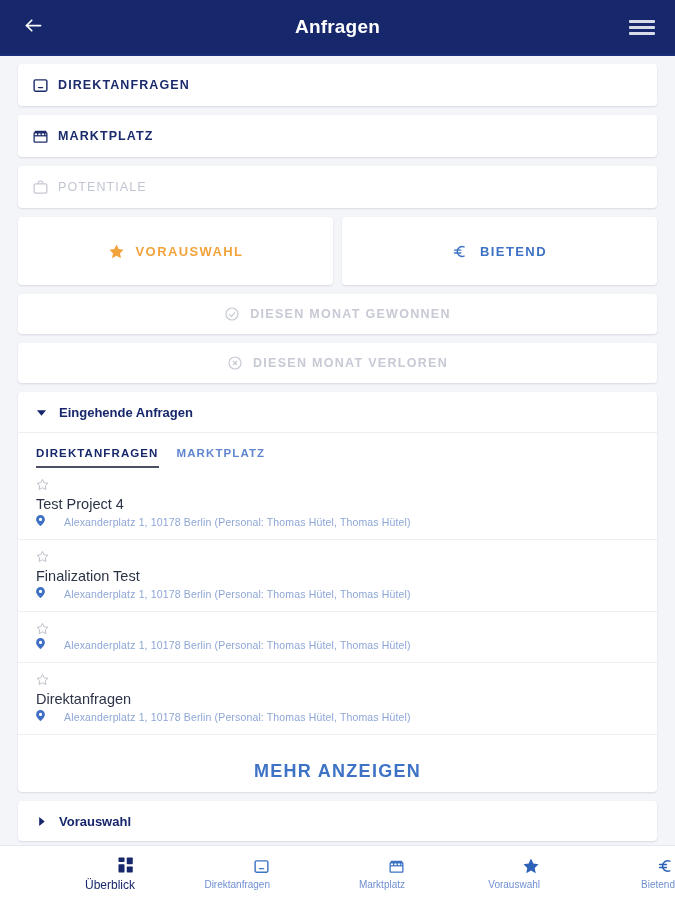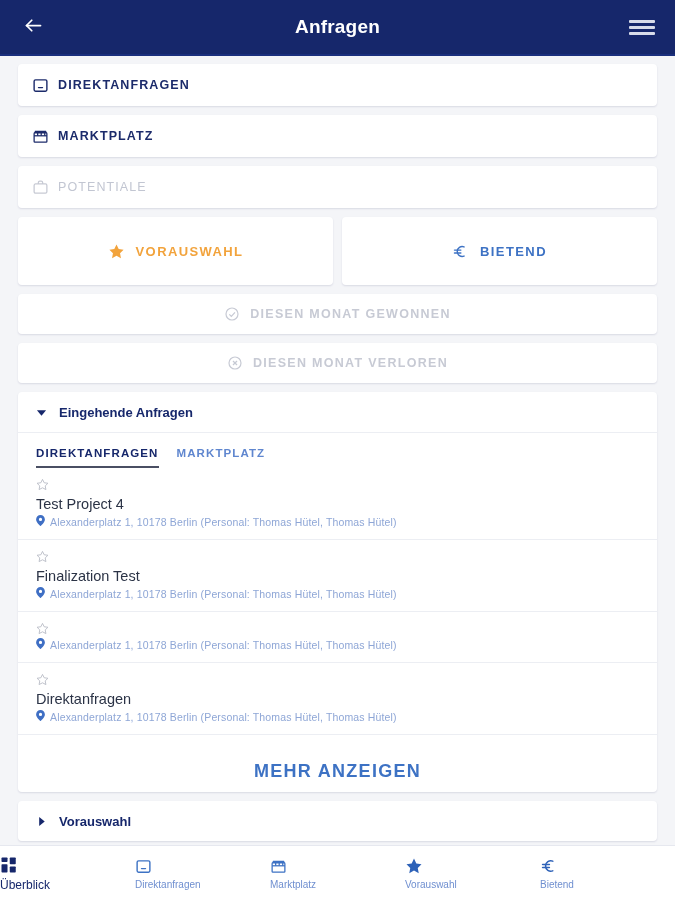--- a/index.html
+++ b/index.html
@@ -137,40 +137,41 @@
     border-bottom: 1px solid #eceef3;
     cursor: pointer;
   }
   .litem .star { color: #b9bcc6; font-size: 13px; line-height: 14px; }
   .litem .name {
     font-size: 14.5px; color: #2b3346; margin-top: 2px; margin-bottom: 3px;
   }
   .litem .addr {
     font-size: 10.5px; color: #8ea6d6; display: flex; align-items: center;
     letter-spacing: .15px;
+    gap: 14px;
   }
   .litem .addr .pin { margin-right: 5px; color: #3f6fc4; flex: 0 0 auto; }
 
   .more {
     height: 42px; display:flex; align-items:center; justify-content:center;
     font-size: 18px; letter-spacing: 1.3px; font-weight: 600;
     color: #3d72c4; cursor: pointer;
   }
 
   
   .bottomnav {
     flex: 0 0 55px;
     background: #ffffff;
     display: flex;
     align-items: center;
     border-top: 1px solid #e6e8ef;
   }
   .bn-item {
     flex: 1; display:flex; flex-direction: column;
-    align-items: flex-start; justify-content: center; gap: 3px;
+    align-items: flex-end; justify-content: center; gap: 3px;
     cursor: pointer; height: 100%;
   }
   .bn-item .bn-ic { height: 20px; display:flex; align-items:center; }
   .bn-item .bn-lbl { font-size: 10px; color: #6f8fd0; }
   .bn-item.active .bn-lbl { color: #16276b; font-size: 12px; }
 </style>
 </head>
 <body>
 
 <div class="app">

